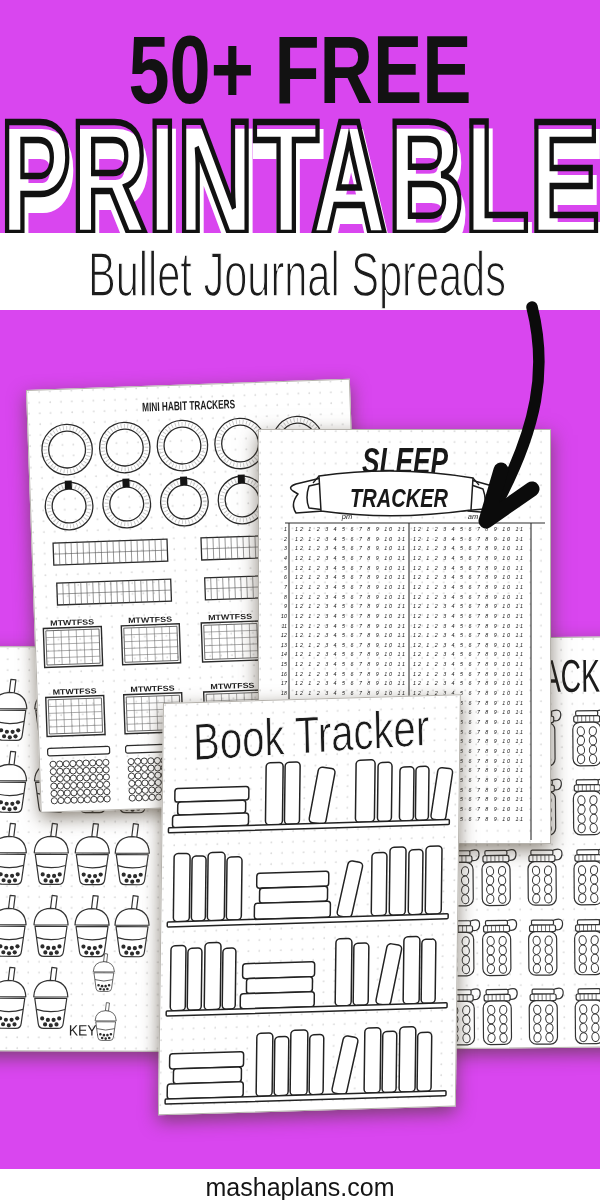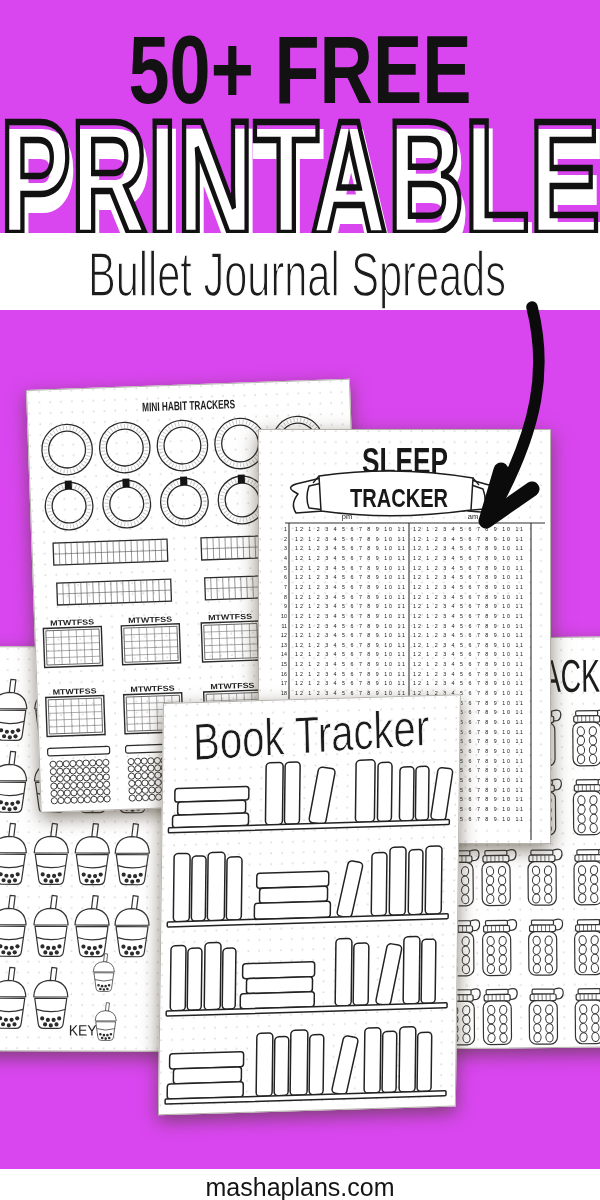--- a/index.html
+++ b/index.html
@@ -326,21 +326,21 @@
 
       <g id="clusters">
         <use href="#clusterdef" x="8" y="358"></use>
         <use href="#clusterdef" x="86" y="358"></use>
         <use href="#clusterdef" x="166" y="358"></use>
         <use href="#clusterdef" x="244" y="358"></use>
       </g>
     </svg>
   </div>
 
-  <div class="pg" id="sleep" style="left:258px;top:429px;width:291px;height:413px;">
+  <div class="pg" id="sleep" style="left:258px;top:429px;width:291px;height:413px;font-style:italic;">
     <svg width="291" height="413" viewBox="0 0 291 413">
       <defs>
         <pattern id="dotsp" width="10.8" height="10.8" patternUnits="userSpaceOnUse">
           <circle cx="1.2" cy="1.2" r="0.9" fill="#d9d9d9"></circle>
         </pattern>
       </defs>
 
       <rect x="0" y="0" width="291" height="413" fill="url(#dotsp)"></rect>
 
       <text x="146" y="44" text-anchor="middle" font-size="36" font-weight="bold" fill="#181818" textLength="86" lengthAdjust="spacingAndGlyphs">SLEEP</text>

